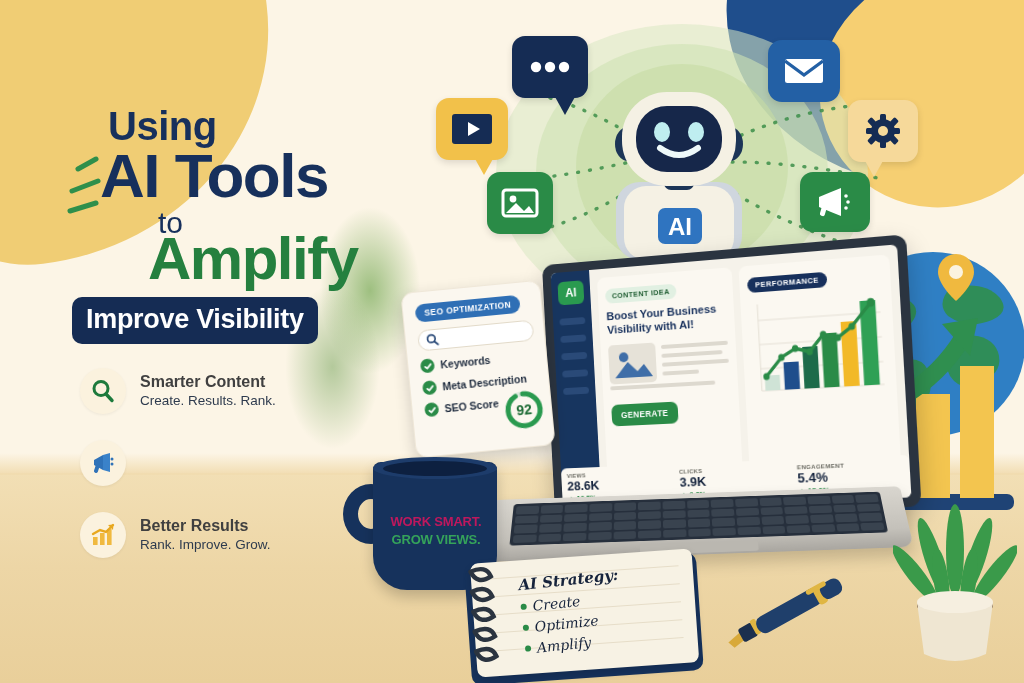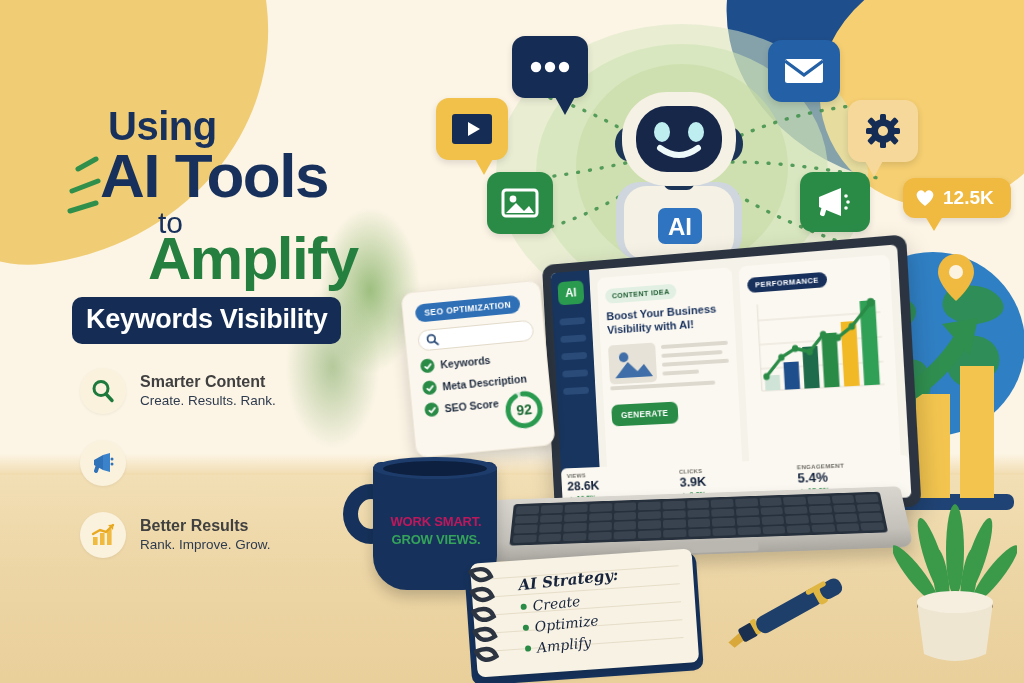--- a/index.html
+++ b/index.html
@@ -227,21 +227,21 @@
       <g stroke="#2f8f4b" stroke-width="5" stroke-linecap="round">
         <line x1="8" y1="38" x2="34" y2="28"></line>
         <line x1="14" y1="16" x2="32" y2="6"></line>
         <line x1="6" y1="58" x2="32" y2="50"></line>
       </g>
     </svg>
     <div class="h-using">Using</div>
     <div class="h-aitools">AI Tools</div>
     <div class="h-to">to</div>
     <div class="h-amplify">Amplify</div>
-    <div class="h-band">Keywords Visibility</div>
+    <div class="h-band">Improve Visibility</div>
   </div>
 
   <div class="features">
 
     <div class="feat">
       <div class="feat-ico">
         <svg width="26" height="26" viewBox="0 0 26 26">
           <circle cx="11" cy="10.5" r="7" fill="none" stroke="#1d7a3c" stroke-width="3"></circle>
           <line x1="16" y1="16" x2="22" y2="22.5" stroke="#1d7a3c" stroke-width="3.4" stroke-linecap="round"></line>
         </svg>
@@ -348,27 +348,20 @@
     <svg width="40" height="32" viewBox="0 0 40 32">
       <path d="M4 11 L16 6 L16 26 L4 21 Z" fill="#fff"></path>
       <path d="M16 6 L26 2 L26 30 L16 26 Z" fill="#fff"></path>
       <rect x="6" y="20" width="5" height="10" rx="2" fill="#fff" transform="rotate(16 8 24)"></rect>
       <circle cx="31" cy="10" r="1.8" fill="#fff"></circle>
         <circle cx="33" cy="16" r="1.8" fill="#fff"></circle>
         <circle cx="31" cy="22" r="1.8" fill="#fff"></circle>
     </svg>
   </div>
 
-  <div class="heart-badge">
-    <svg width="22" height="20" viewBox="0 0 22 20">
-      <path d="M11 18 C 2 11, 1 6, 4.5 3.2 C 7.5 0.9, 10.2 3.2, 11 5 C 11.8 3.2, 14.5 0.9, 17.5 3.2 C 21 6, 20 11, 11 18 Z" fill="#fff"></path>
-    </svg>
-    <span class="cnt">12.5K</span>
-    <span class="tail"></span>
-  </div>
 
   <svg class="robot" viewBox="0 0 158 190">
     <ellipse cx="28" cy="62" rx="13" ry="17" fill="#1c3557"></ellipse>
     <ellipse cx="130" cy="62" rx="13" ry="17" fill="#1c3557"></ellipse>
     <rect x="16" y="100" width="126" height="78" rx="24" fill="#cfd6de"></rect>
     <rect x="24" y="104" width="110" height="74" rx="22" fill="#f5f1e4"></rect>
     <rect x="64" y="86" width="30" height="22" rx="7" fill="#1c3557"></rect>
     <rect x="22" y="10" width="114" height="94" rx="45" fill="#f5f1e4"></rect>
     <rect x="36" y="24" width="86" height="66" rx="31" fill="#16274a"></rect>
     <ellipse cx="62" cy="50" rx="8" ry="10" fill="#bfeef0"></ellipse>

